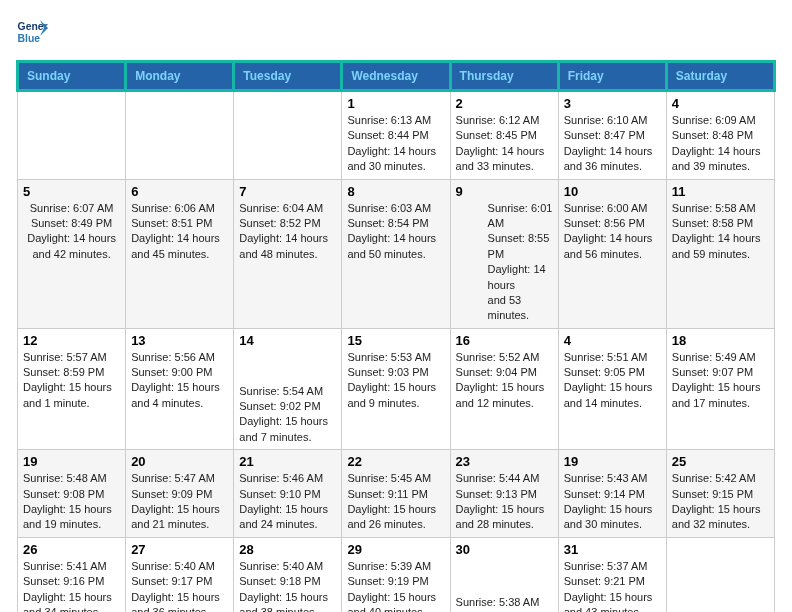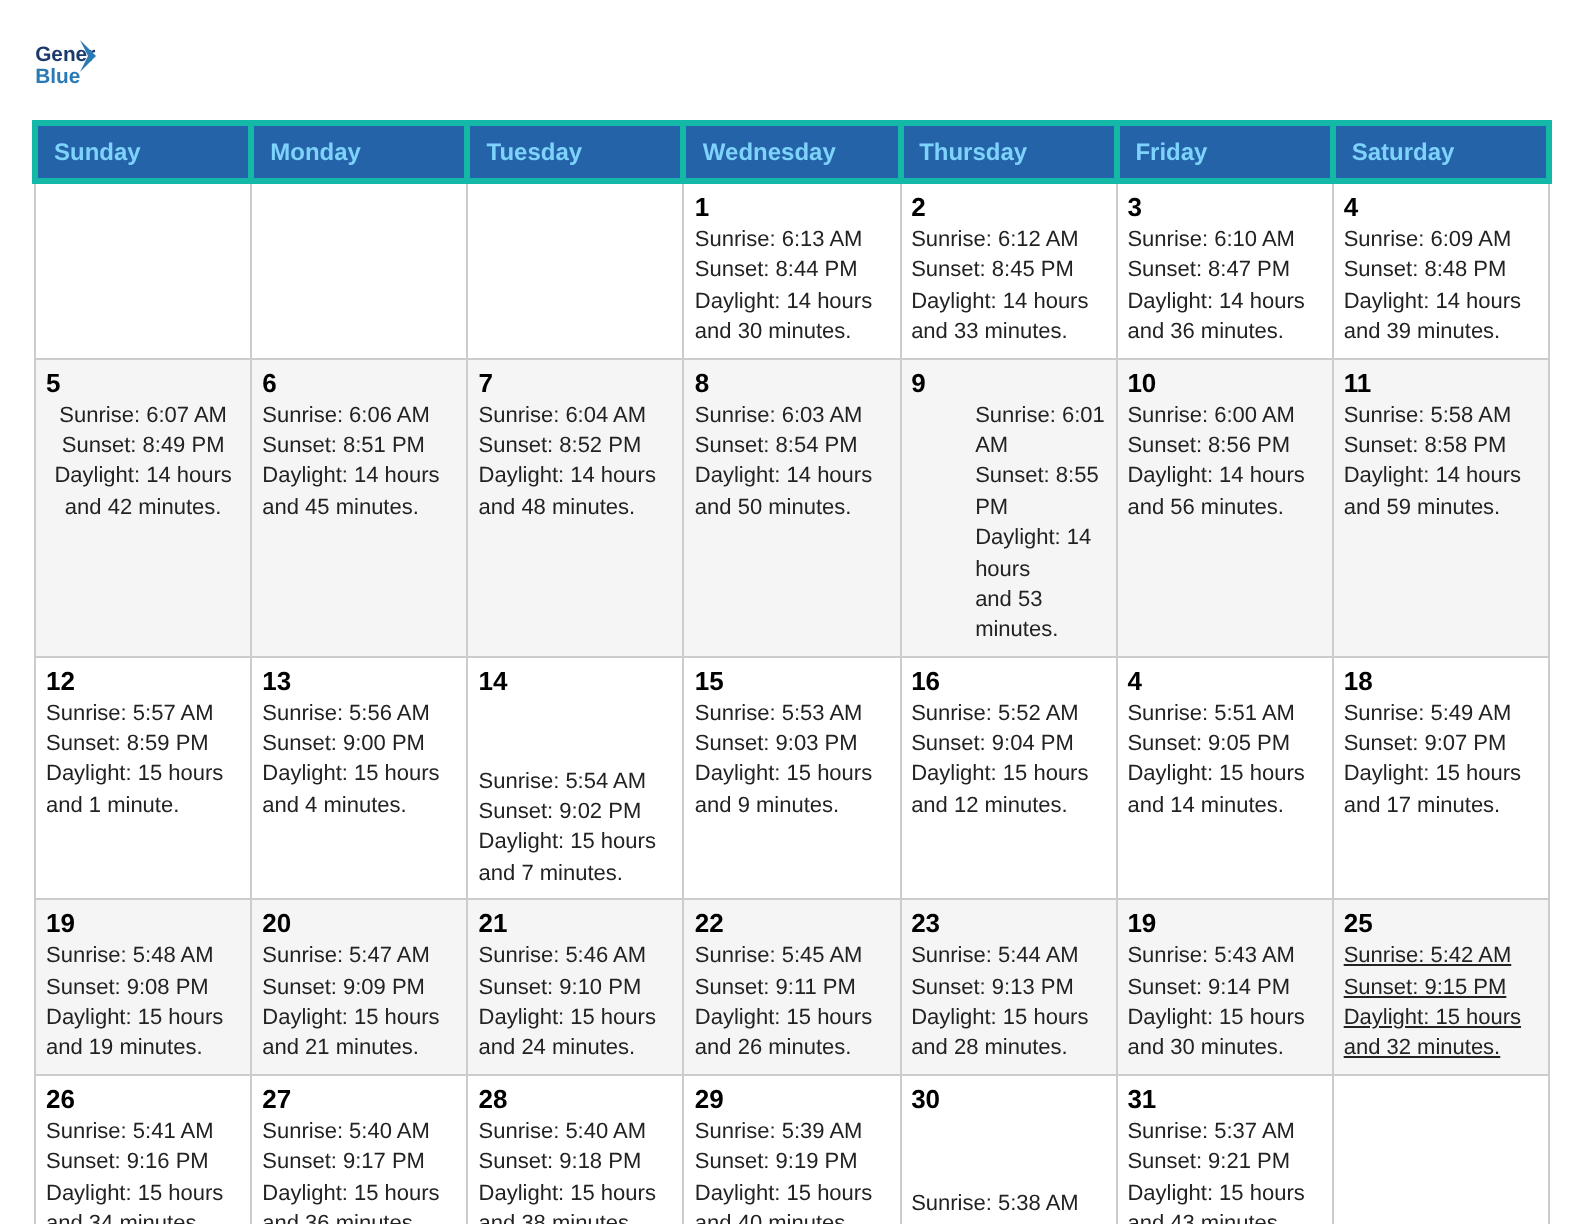--- a/index.html
+++ b/index.html
@@ -280,21 +280,21 @@
         </td>
         <td>
           <div class="day-num">19</div>
           <div class="day-info" style="white-space: pre-line;">Sunrise: 5:43 AM
 Sunset: 9:14 PM
 Daylight: 15 hours
 and 30 minutes.</div>
         </td>
         <td>
           <div class="day-num">25</div>
-          <div class="day-info" style="white-space: pre-line; text-decoration: underline;">Sunrise: 5:42 AM
+          <div class="day-info" style="white-space: pre-line;">Sunrise: 5:42 AM
 Sunset: 9:15 PM
 Daylight: 15 hours
 and 32 minutes.</div>
         </td>
       </tr>
       <tr>
         <td>
           <div class="day-num">26</div>
           <div class="day-info" style="white-space: pre-line;">Sunrise: 5:41 AM
 Sunset: 9:16 PM

